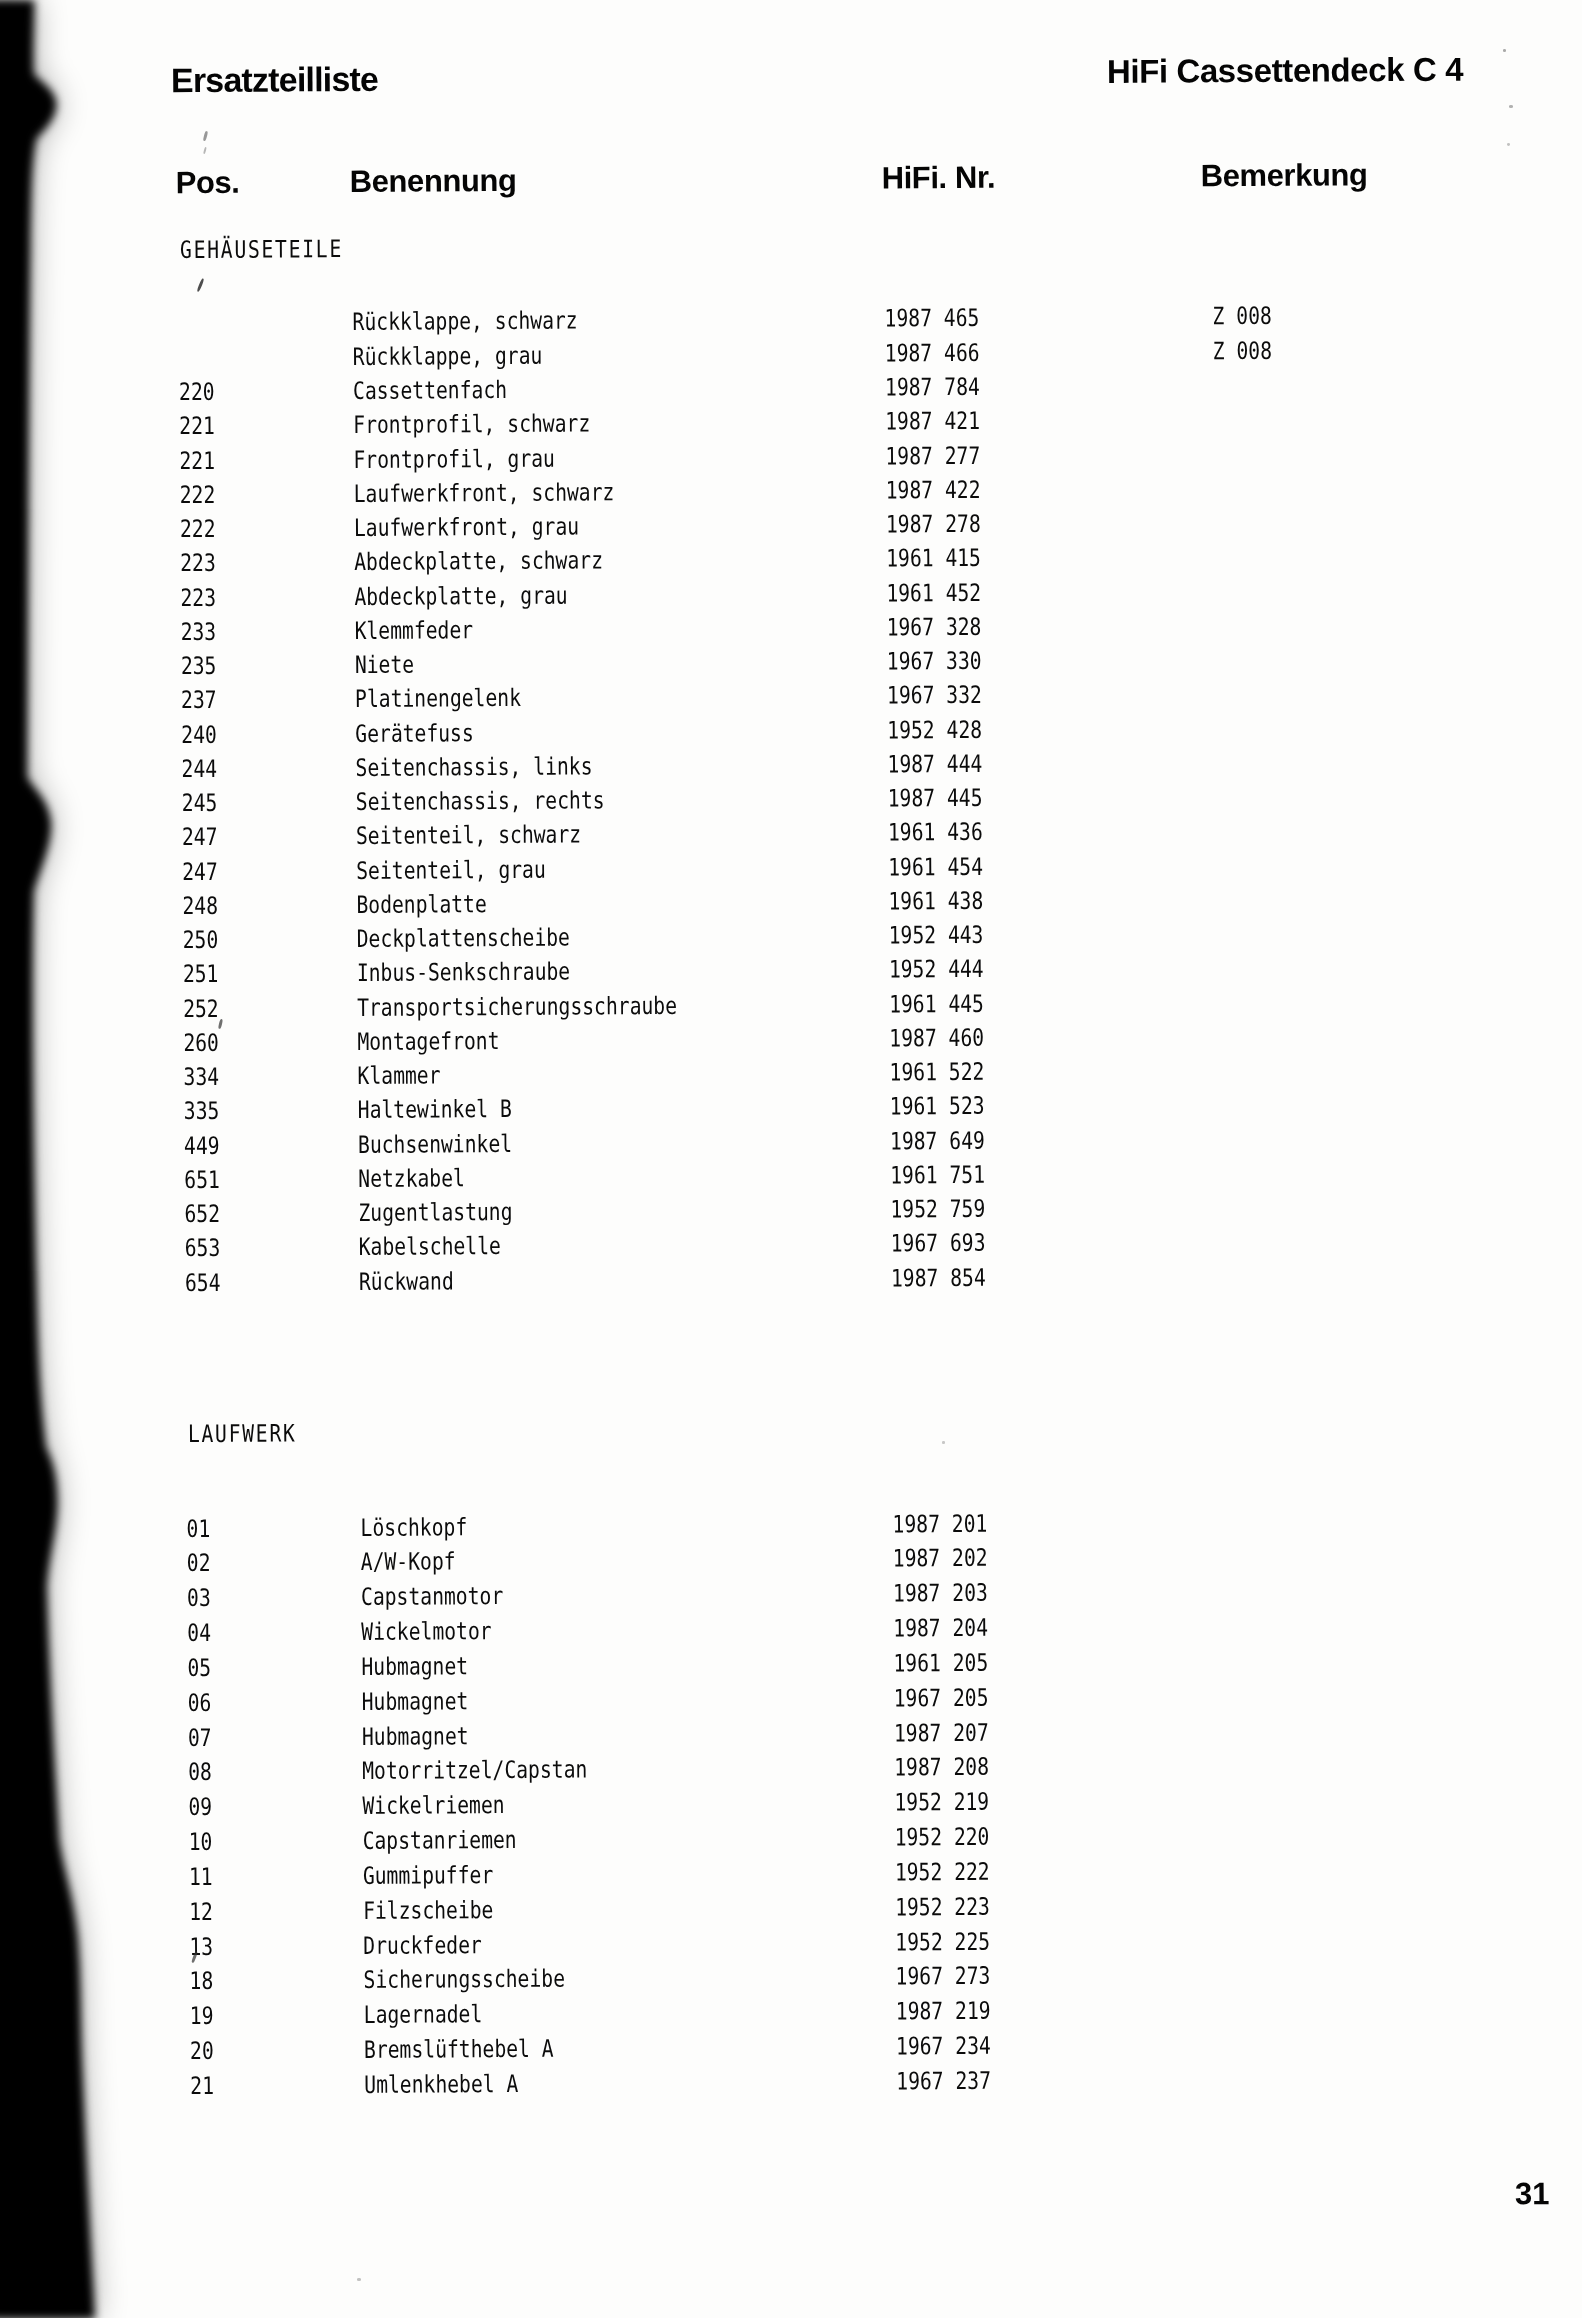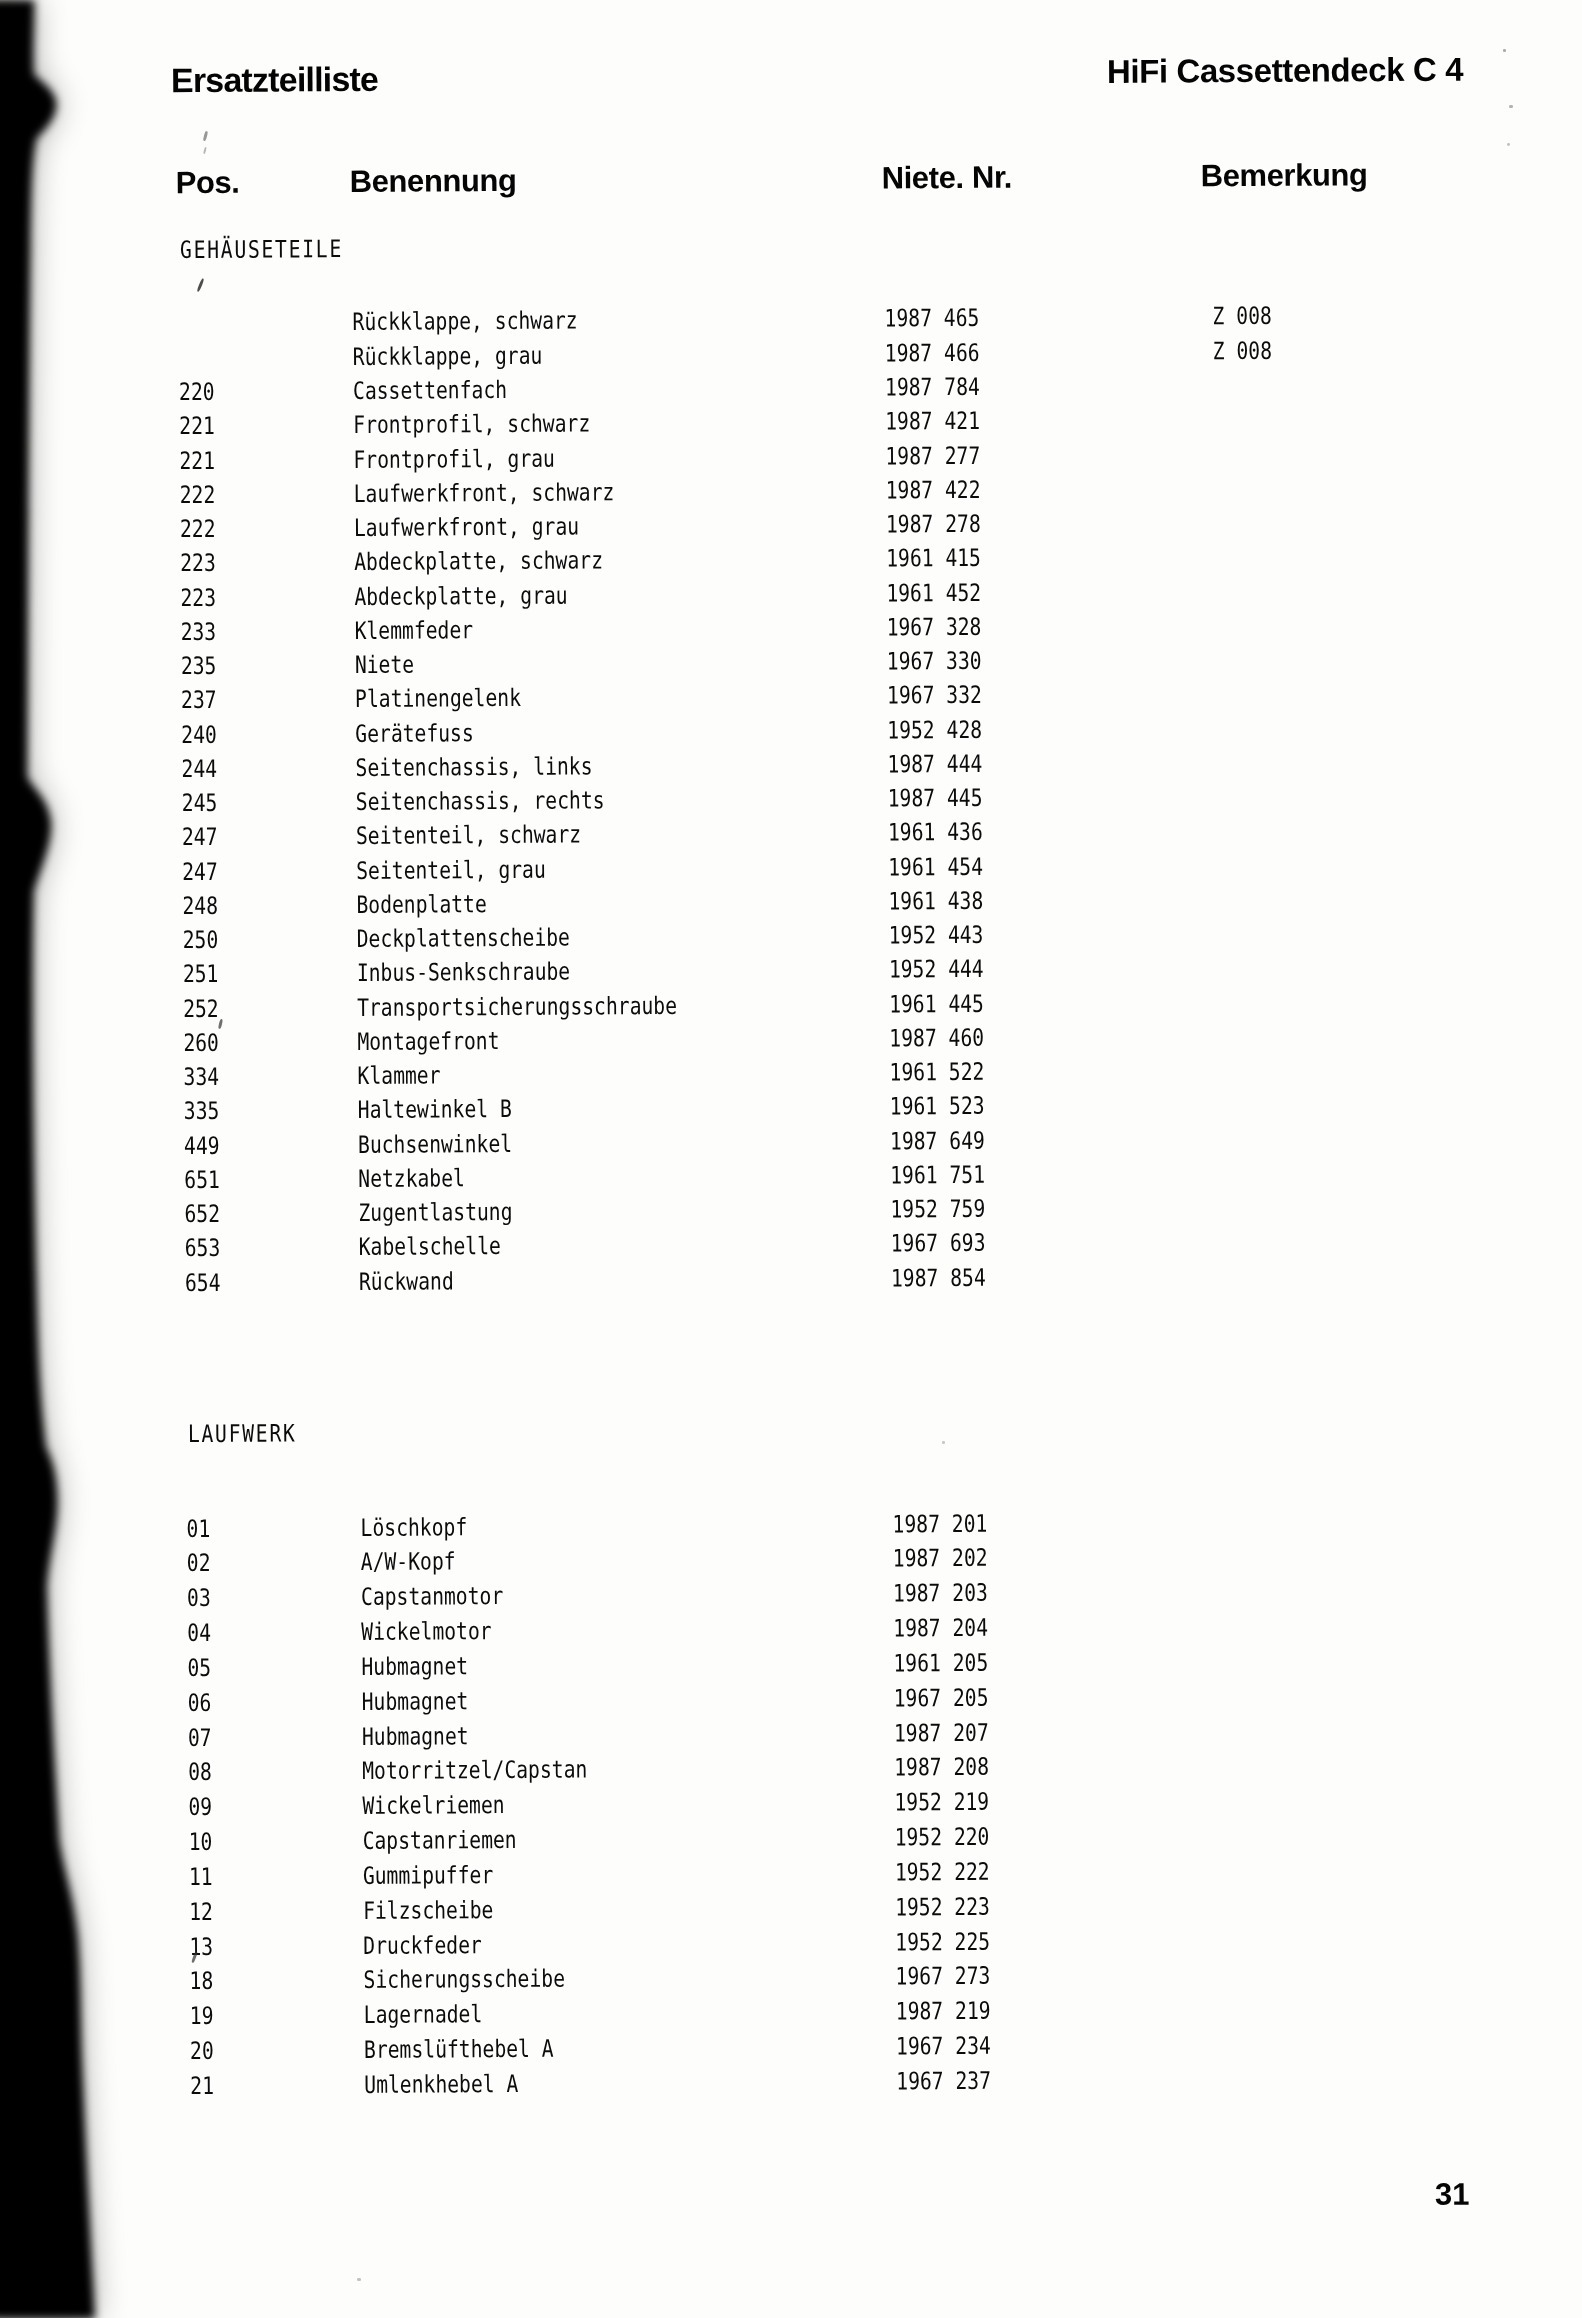--- a/index.html
+++ b/index.html
@@ -42,21 +42,21 @@
     position:absolute;left:186px;
     letter-spacing:2.1px;
   }
   .row{position:absolute;left:0;width:1583px;height:26px;}
   .cell{position:absolute;top:0;}
   .cell.pos{left:184px;}
   .cell.name{left:358px;}
   .cell.no{left:890px;}
   .cell.remark{left:1218px;}
   .page-number{
-    position:absolute;left:1428px;top:2188px;
+    position:absolute;left:1508px;top:2188px;
     font-family:"Liberation Sans","DejaVu Sans",sans-serif;
     font-weight:700;font-size:31px;color:#050505;line-height:1;
   }
   .scan-mark{position:absolute;background:#333;border-radius:45%;}
 </style>
 </head>
 <body>
 
 <div class="page">
 
@@ -89,21 +89,21 @@
       L -30 2836 Z"></path>
   </svg>
 
   <div class="content">
 
     <div class="title title-left">Ersatzteilliste</div>
     <div class="title title-right">HiFi Cassettendeck C 4</div>
 
     <div class="colhead pos">Pos.</div>
     <div class="colhead name">Benennung</div>
-    <div class="colhead no">Niete. Nr.</div>
+    <div class="colhead no">HiFi. Nr.</div>
     <div class="colhead remark">Bemerkung</div>
 
     <div>
         <div class="mono section-label" style="top: 238px; position: absolute;">GEHÄUSETEILE</div>
         <div class="row" style="top: 311px;">
     <span class="cell mono pos"></span>
     <span class="cell mono name">Rückklappe, schwarz</span>
     <span class="cell mono no">1987 465</span>
     <span class="cell mono remark">Z 008</span>
   </div>

